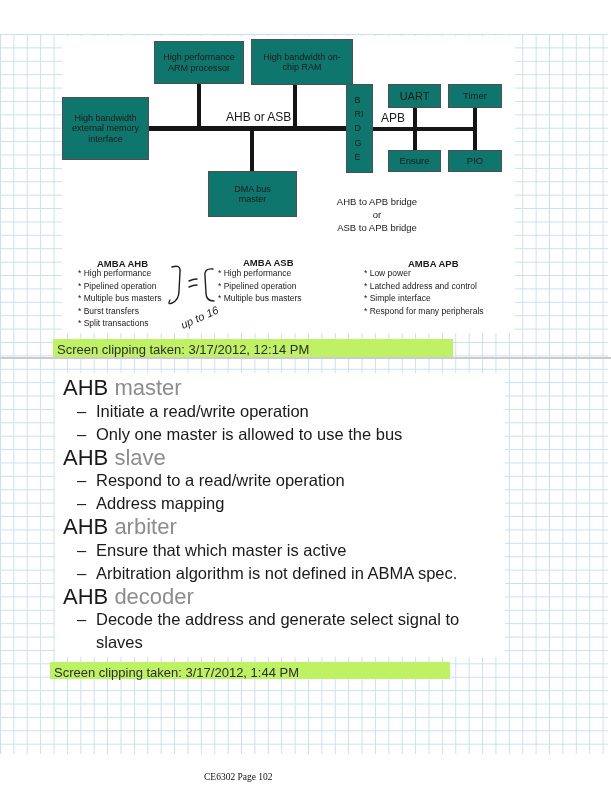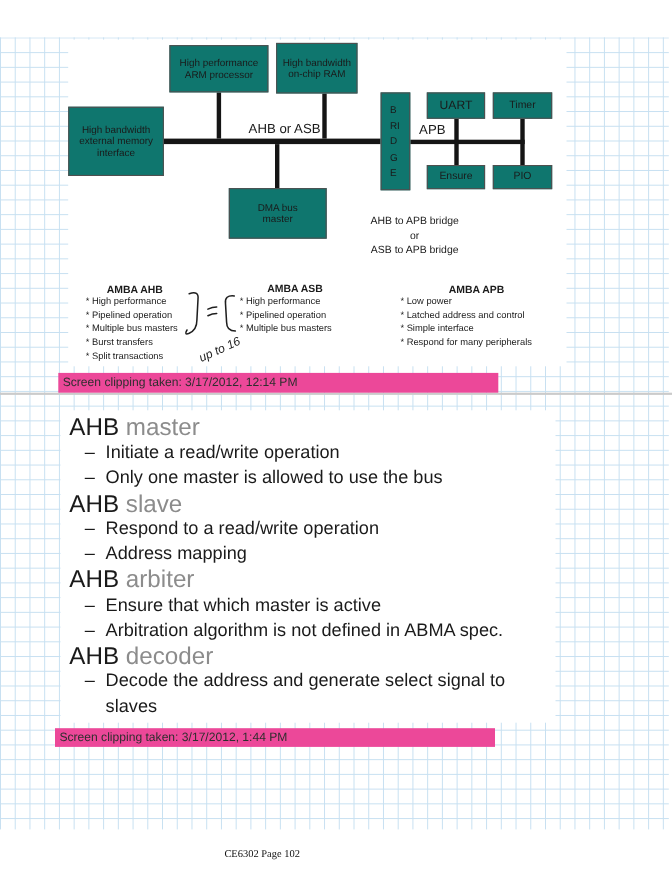--- a/index.html
+++ b/index.html
@@ -21,21 +21,21 @@
   .busline{position:absolute;background:#151515;z-index:2;}
   .buslabel{position:absolute;font-size:12px;color:#1a1a1a;z-index:4;white-space:nowrap;}
   .bridge-note{position:absolute;left:256px;top:159px;width:118px;text-align:center;
         font-size:9.5px;line-height:13px;white-space:pre-line;}
   .bridge-inner{width:10px;word-break:break-all;line-height:14.2px;font-size:9px;text-align:left;}
   .colhead{position:absolute;font-weight:bold;font-size:9.5px;white-space:nowrap;}
   .collist{position:absolute;font-size:8.5px;line-height:12.6px;white-space:nowrap;}
   .hand{position:absolute;left:104px;top:222px;z-index:5;}
 
   
-  .caption{position:absolute;background:#ec4899;font-size:11px;color:#2e2e2e;
+  .caption{position:absolute;background:#bef264;font-size:13px;color:#2e2e2e;
            padding:3px 0 0 4px;box-sizing:border-box;white-space:nowrap;}
   .cap1{left:53px;top:339px;width:400px;height:18px;}
   .cap2{left:50px;top:662px;width:400px;height:17px;}
 
   
   .clip2{position:absolute;left:55px;top:373px;width:450px;height:284px;background:#ffffff;
          padding:3px 0 0 8px;box-sizing:border-box;}
   .sec-title{font-size:22px;line-height:23.5px;color:#1a1a1a;}
   .sec-title .word{color:#8c8c8c;}
   .bullet{display:flex;font-size:16.5px;line-height:23px;color:#1a1a1a;padding-left:14px;}
@@ -61,21 +61,21 @@
     <div class="busline" style="left:188px;top:95px;width:4px;height:40px;"></div>
     <div class="busline" style="left:351px;top:72px;width:4px;height:42px;"></div>
     <div class="busline" style="left:411px;top:72px;width:4px;height:42px;"></div>
 
     <div class="dbox" style="left:0px;top:61px;width:87px;height:63px;">
       <span style="width:76px;">High bandwidth external memory interface</span>
     </div>
     <div class="dbox" style="left:92px;top:5px;width:90px;height:43px;">
       <span style="width:84px;">High performance ARM processor</span>
     </div>
-    <div class="dbox" style="left:189px;top:3px;width:74px;height:46px;">
+    <div class="dbox" style="left:189px;top:3px;width:102px;height:46px;">
       <span style="width:80px;">High bandwidth on-chip RAM</span>
     </div>
     <div class="dbox" style="left:146px;top:135px;width:89px;height:46px;">
       <span style="width:48px;">DMA bus master</span>
     </div>
     <div class="dbox" style="left:284px;top:48px;width:27px;height:89px;">
       <span class="bridge-inner">BRIDGE</span>
     </div>
     <div class="dbox" style="left:326px;top:48px;width:53px;height:24px;font-size:11px;">
       <span>UART</span>

